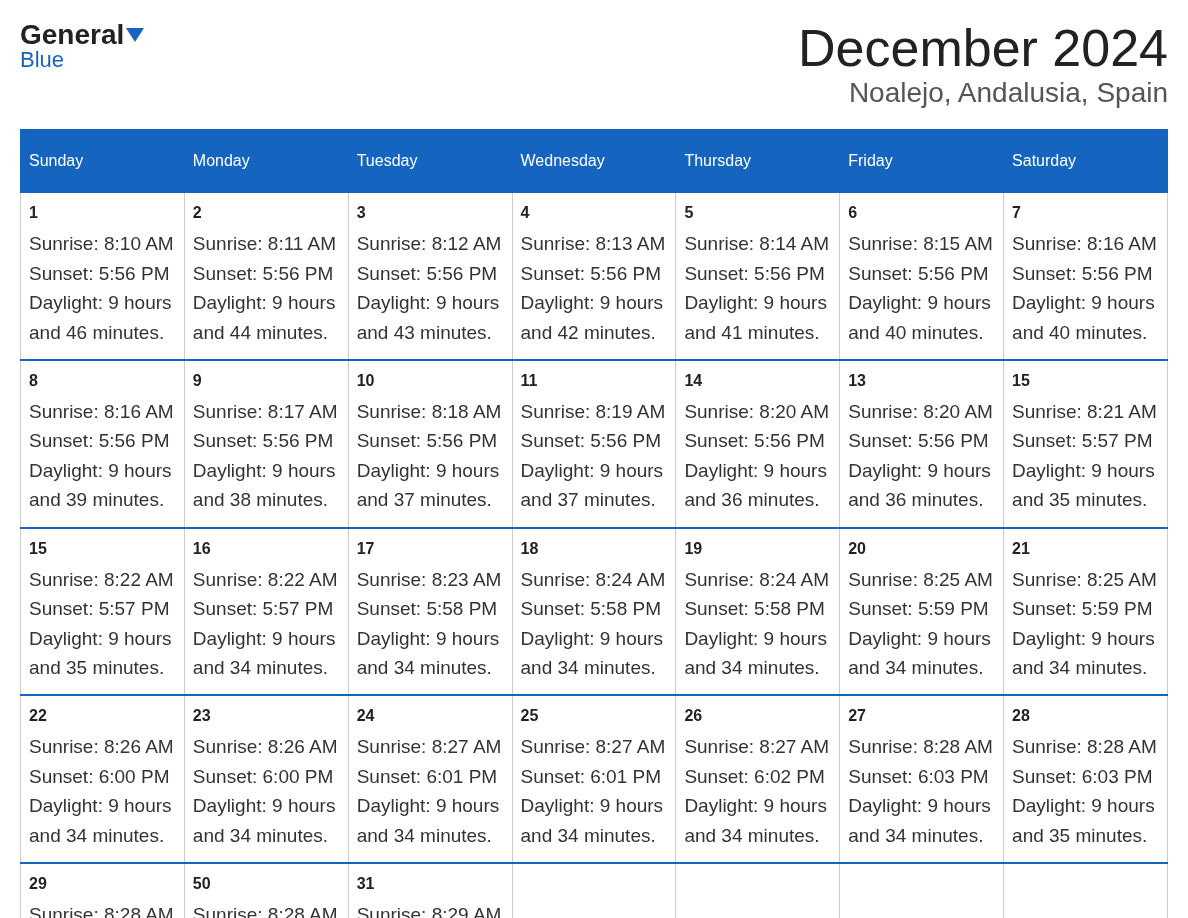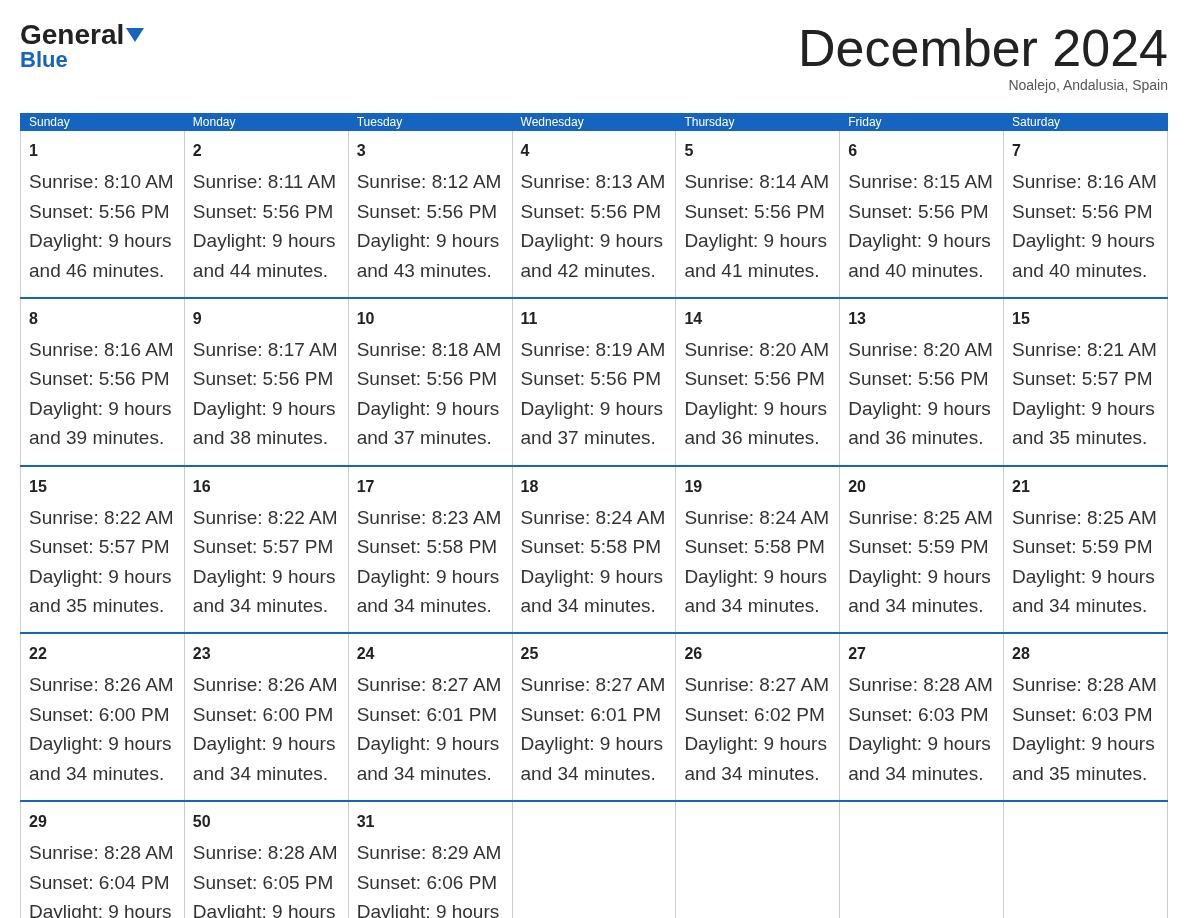--- a/index.html
+++ b/index.html
@@ -38,48 +38,48 @@
       border-left: 9px solid transparent;
       border-right: 9px solid transparent;
       border-top: 14px solid #1565c0;
       margin-left: 2px;
       vertical-align: middle;
       position: relative;
       top: -2px;
     }
     .logo-blue {
       font-size: 22px;
-      font-weight: bold;
+      font-weight: normal;
       color: #1565c0;
       margin-top: -4px;
     }
     .title-block {
       text-align: right;
     }
     .month-title {
       font-size: 52px;
       font-weight: 400;
       color: #222;
       line-height: 1.1;
     }
     .location {
-      font-size: 14px;
+      font-size: 28px;
       color: #555;
       font-weight: normal;
     }
     table {
       width: 100%;
       border-collapse: collapse;
       table-layout: fixed;
     }
     thead tr th {
       background-color: #1565c0;
       color: #fff;
-      padding: 1px 8px;
-      font-size: 12px;
+      padding: 22px 8px;
+      font-size: 16px;
       font-weight: normal;
       text-align: left;
       border: 1px solid #1565c0;
     }
     tbody tr td {
       vertical-align: top;
       padding: 8px 8px 12px 8px;
       border: 1px solid #ccc;
       font-size: 13px;
       color: #333;

